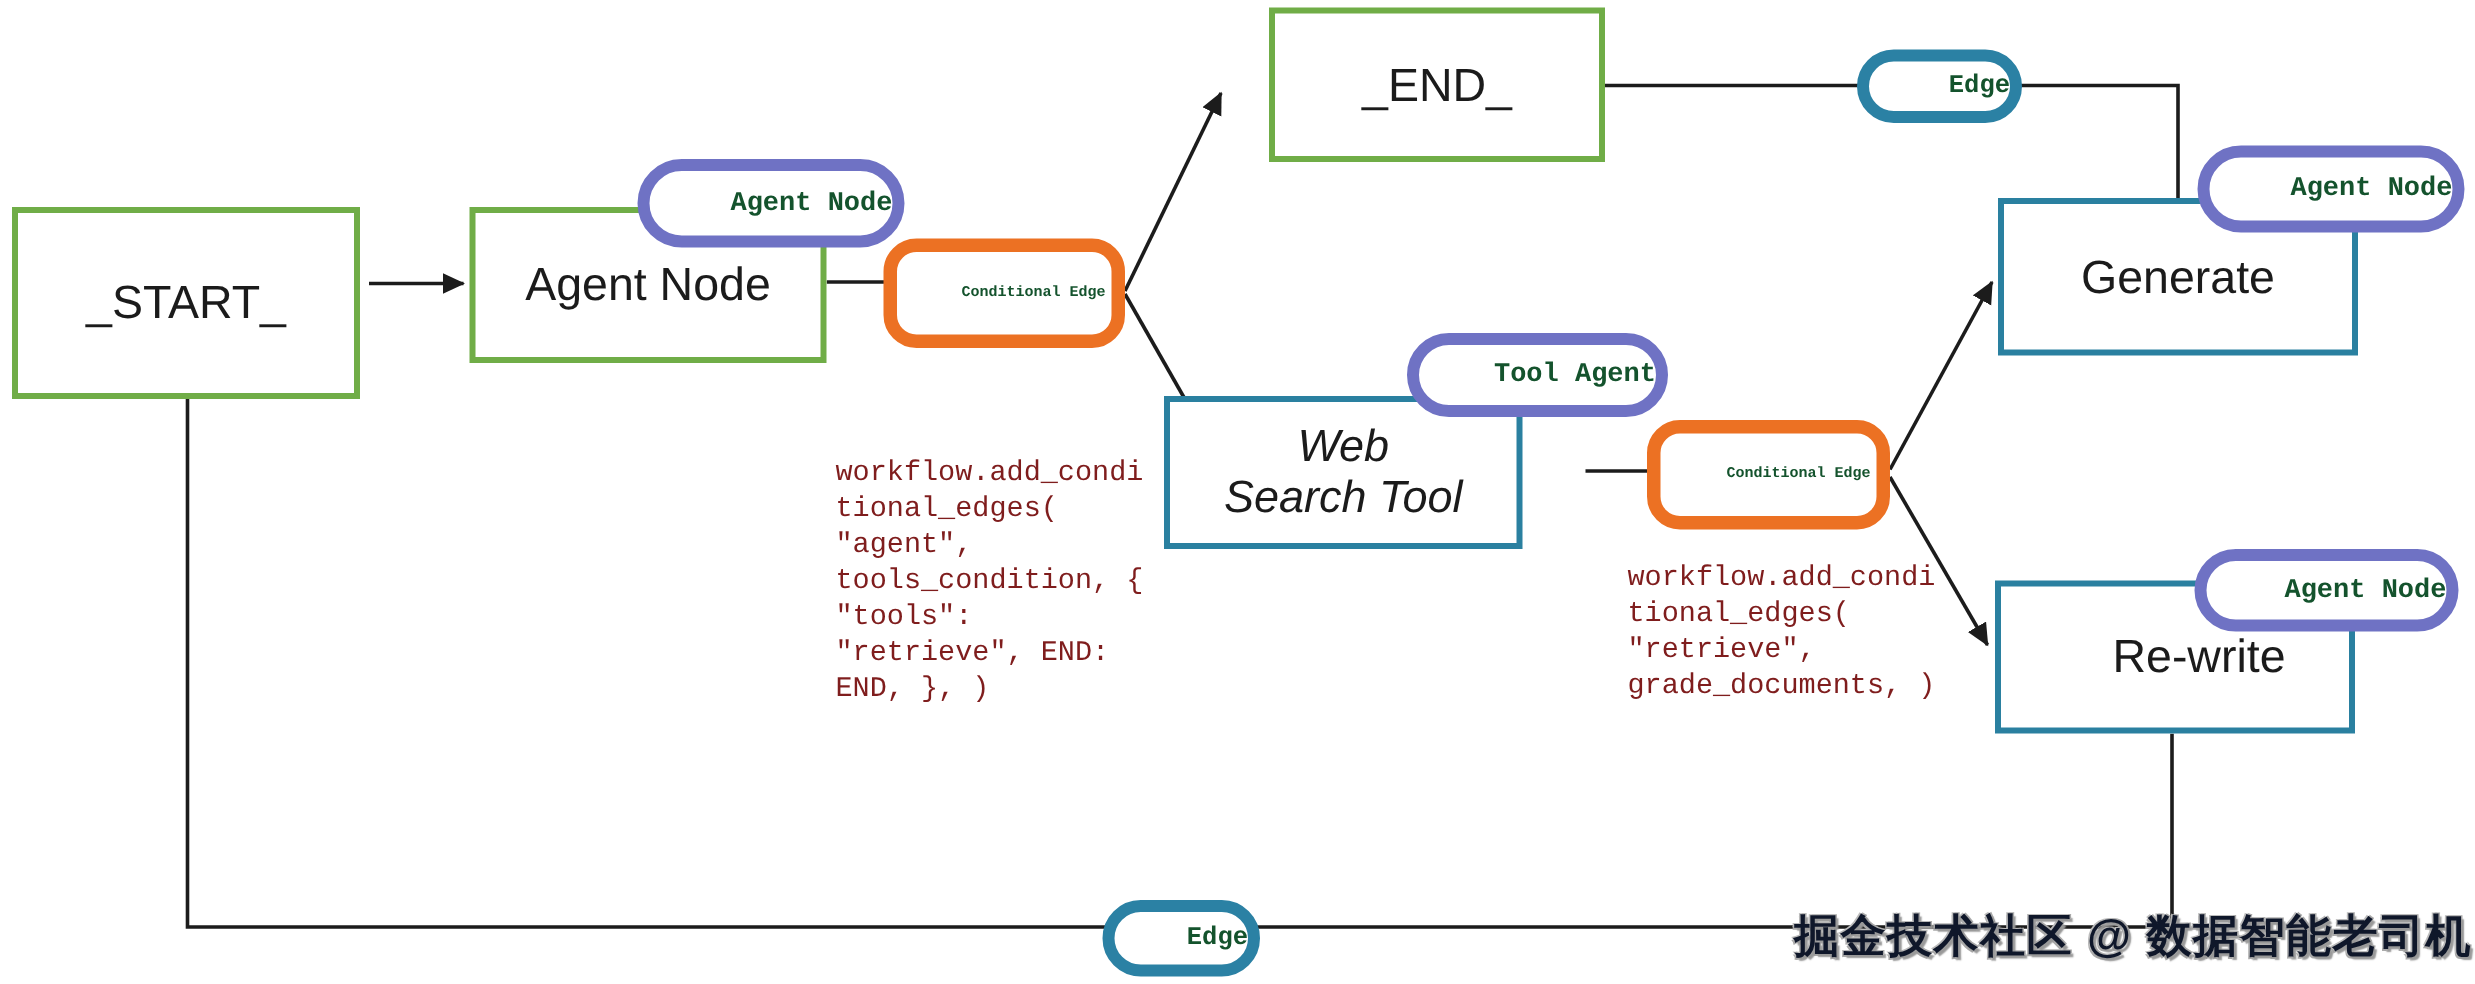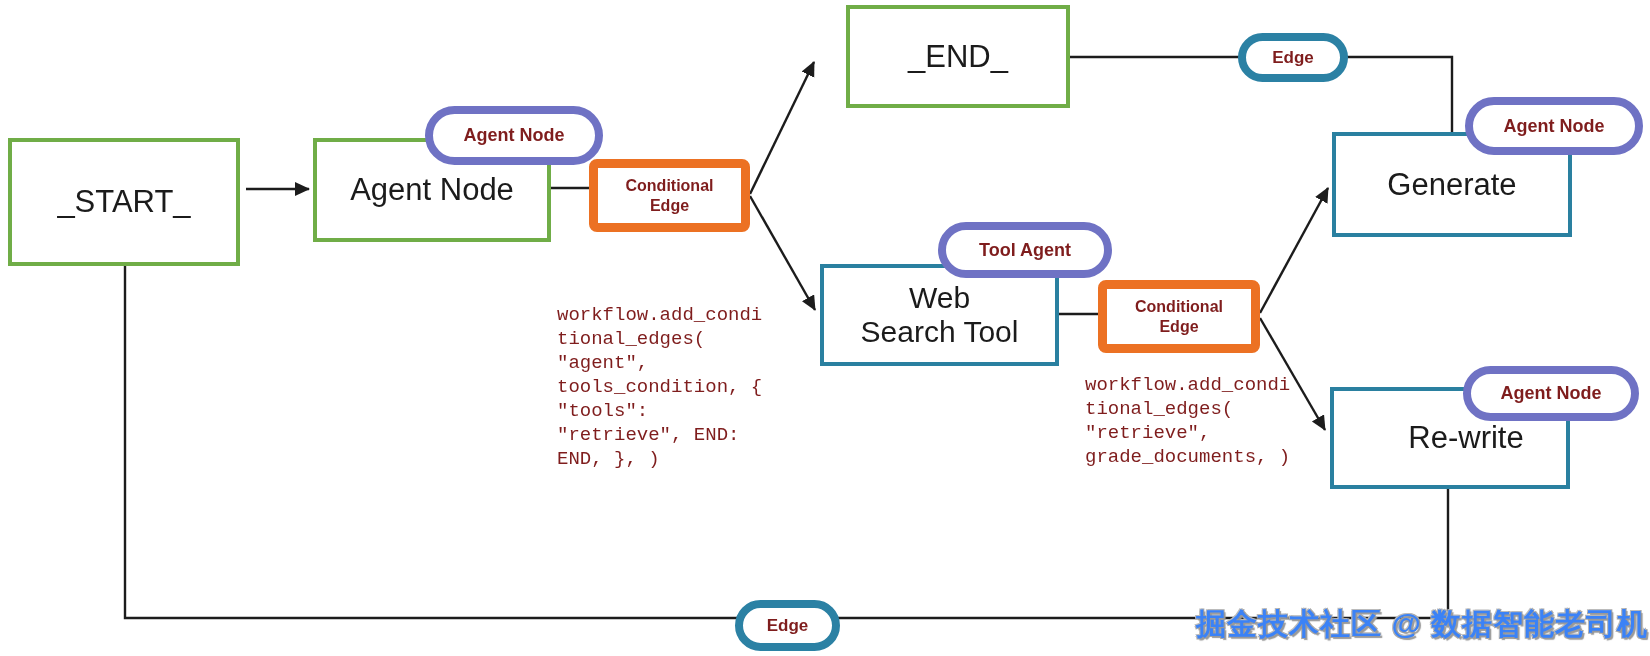--- a/index.html
+++ b/index.html
@@ -12,36 +12,36 @@
   .arrowhead{fill:var(--line,#1c1c1c);}
 
   .node{
     position:absolute;background:#ffffff;display:flex;align-items:center;justify-content:center;
     text-align:center;color:#1b1b1b;font-size:31px;z-index:1;box-sizing:border-box;line-height:1.15;
   }
   .node.green{border:4px solid var(--node_green,#70AD47);}
   .node.teal{border:4px solid var(--node_teal,#2A80A0);}
 
   .badge{
-    position:absolute;background:#ffffff;display:flex;align-items:center;justify-content:center;
-    text-align:center;color:#7f1d1d;font-weight:bold;z-index:2;box-sizing:border-box;
+    position:absolute;background:#ffffff;display:flex;align-items:center;justify-content:flex-end;
+    text-align:center;color:#14532d;font-weight:bold;z-index:2;box-sizing:border-box;font-family:Liberation Mono, monospace;
   }
   .badge.pill{border-radius:999px;font-size:18px;}
   .badge.purple{border:8px solid var(--badge_purple,#6F72C4);}
   .badge.tealb{border:8px solid var(--badge_teal,#2A80A0);font-size:17px;}
-  .badge.orange{border:9px solid var(--badge_orange,#EC7123);border-radius:8px;font-size:16px;line-height:1.2;}
+  .badge.orange{border:9px solid var(--badge_orange,#EC7123);border-radius:22px;font-size:10px;line-height:1.2;}
   .badge.orange .inner{width:104px;}
 
   .code{
     position:absolute;margin:0;font-family:"Liberation Mono","DejaVu Sans Mono",monospace;
     font-size:19px;line-height:24px;color:#7f1d1d;white-space:pre;z-index:1;
   }
   .watermark{
     position:absolute;right:2px;top:604px;z-index:3;
-    font-size:30px;font-weight:bold;color:#3b82f6;letter-spacing:1px;
+    font-size:30px;font-weight:bold;color:#0f172a;letter-spacing:1px;
     text-shadow:2px 2px 1px #999999,-1px -1px 0 #bbbbbb,1px -1px 0 #aaaaaa,-1px 1px 0 #aaaaaa;
     font-family:"Liberation Sans","DejaVu Sans",sans-serif;
   }
 </style>
 </head>
 <body>
 
 <div class="canvas">
 
   <svg class="wires" viewBox="0 0 1650 656">
@@ -66,21 +66,21 @@
   </div>
 
   <div class="node green" style="left:313px;top:138px;width:238px;height:104px;">
     <span>Agent Node</span>
   </div>
 
   <div class="node green" style="left:818px;top:5px;width:224px;height:103px;margin-left:28px;">
     <span>_END_</span>
   </div>
 
-  <div class="node teal" style="left:820px;top:264px;width:239px;height:102px;font-size:30px;padding:0 34px;">
+  <div class="node teal" style="left:776px;top:264px;width:239px;height:102px;font-size:30px;padding:0 34px;font-style:italic;">
     <span>Web Search Tool</span>
   </div>
 
   <div class="node teal" style="left:1332px;top:132px;width:240px;height:105px;">
     <span>Generate</span>
   </div>
 
   <div class="node teal" style="left:1330px;top:387px;width:240px;height:102px;padding-left:32px;">
     <span>Re-write</span>
   </div>

